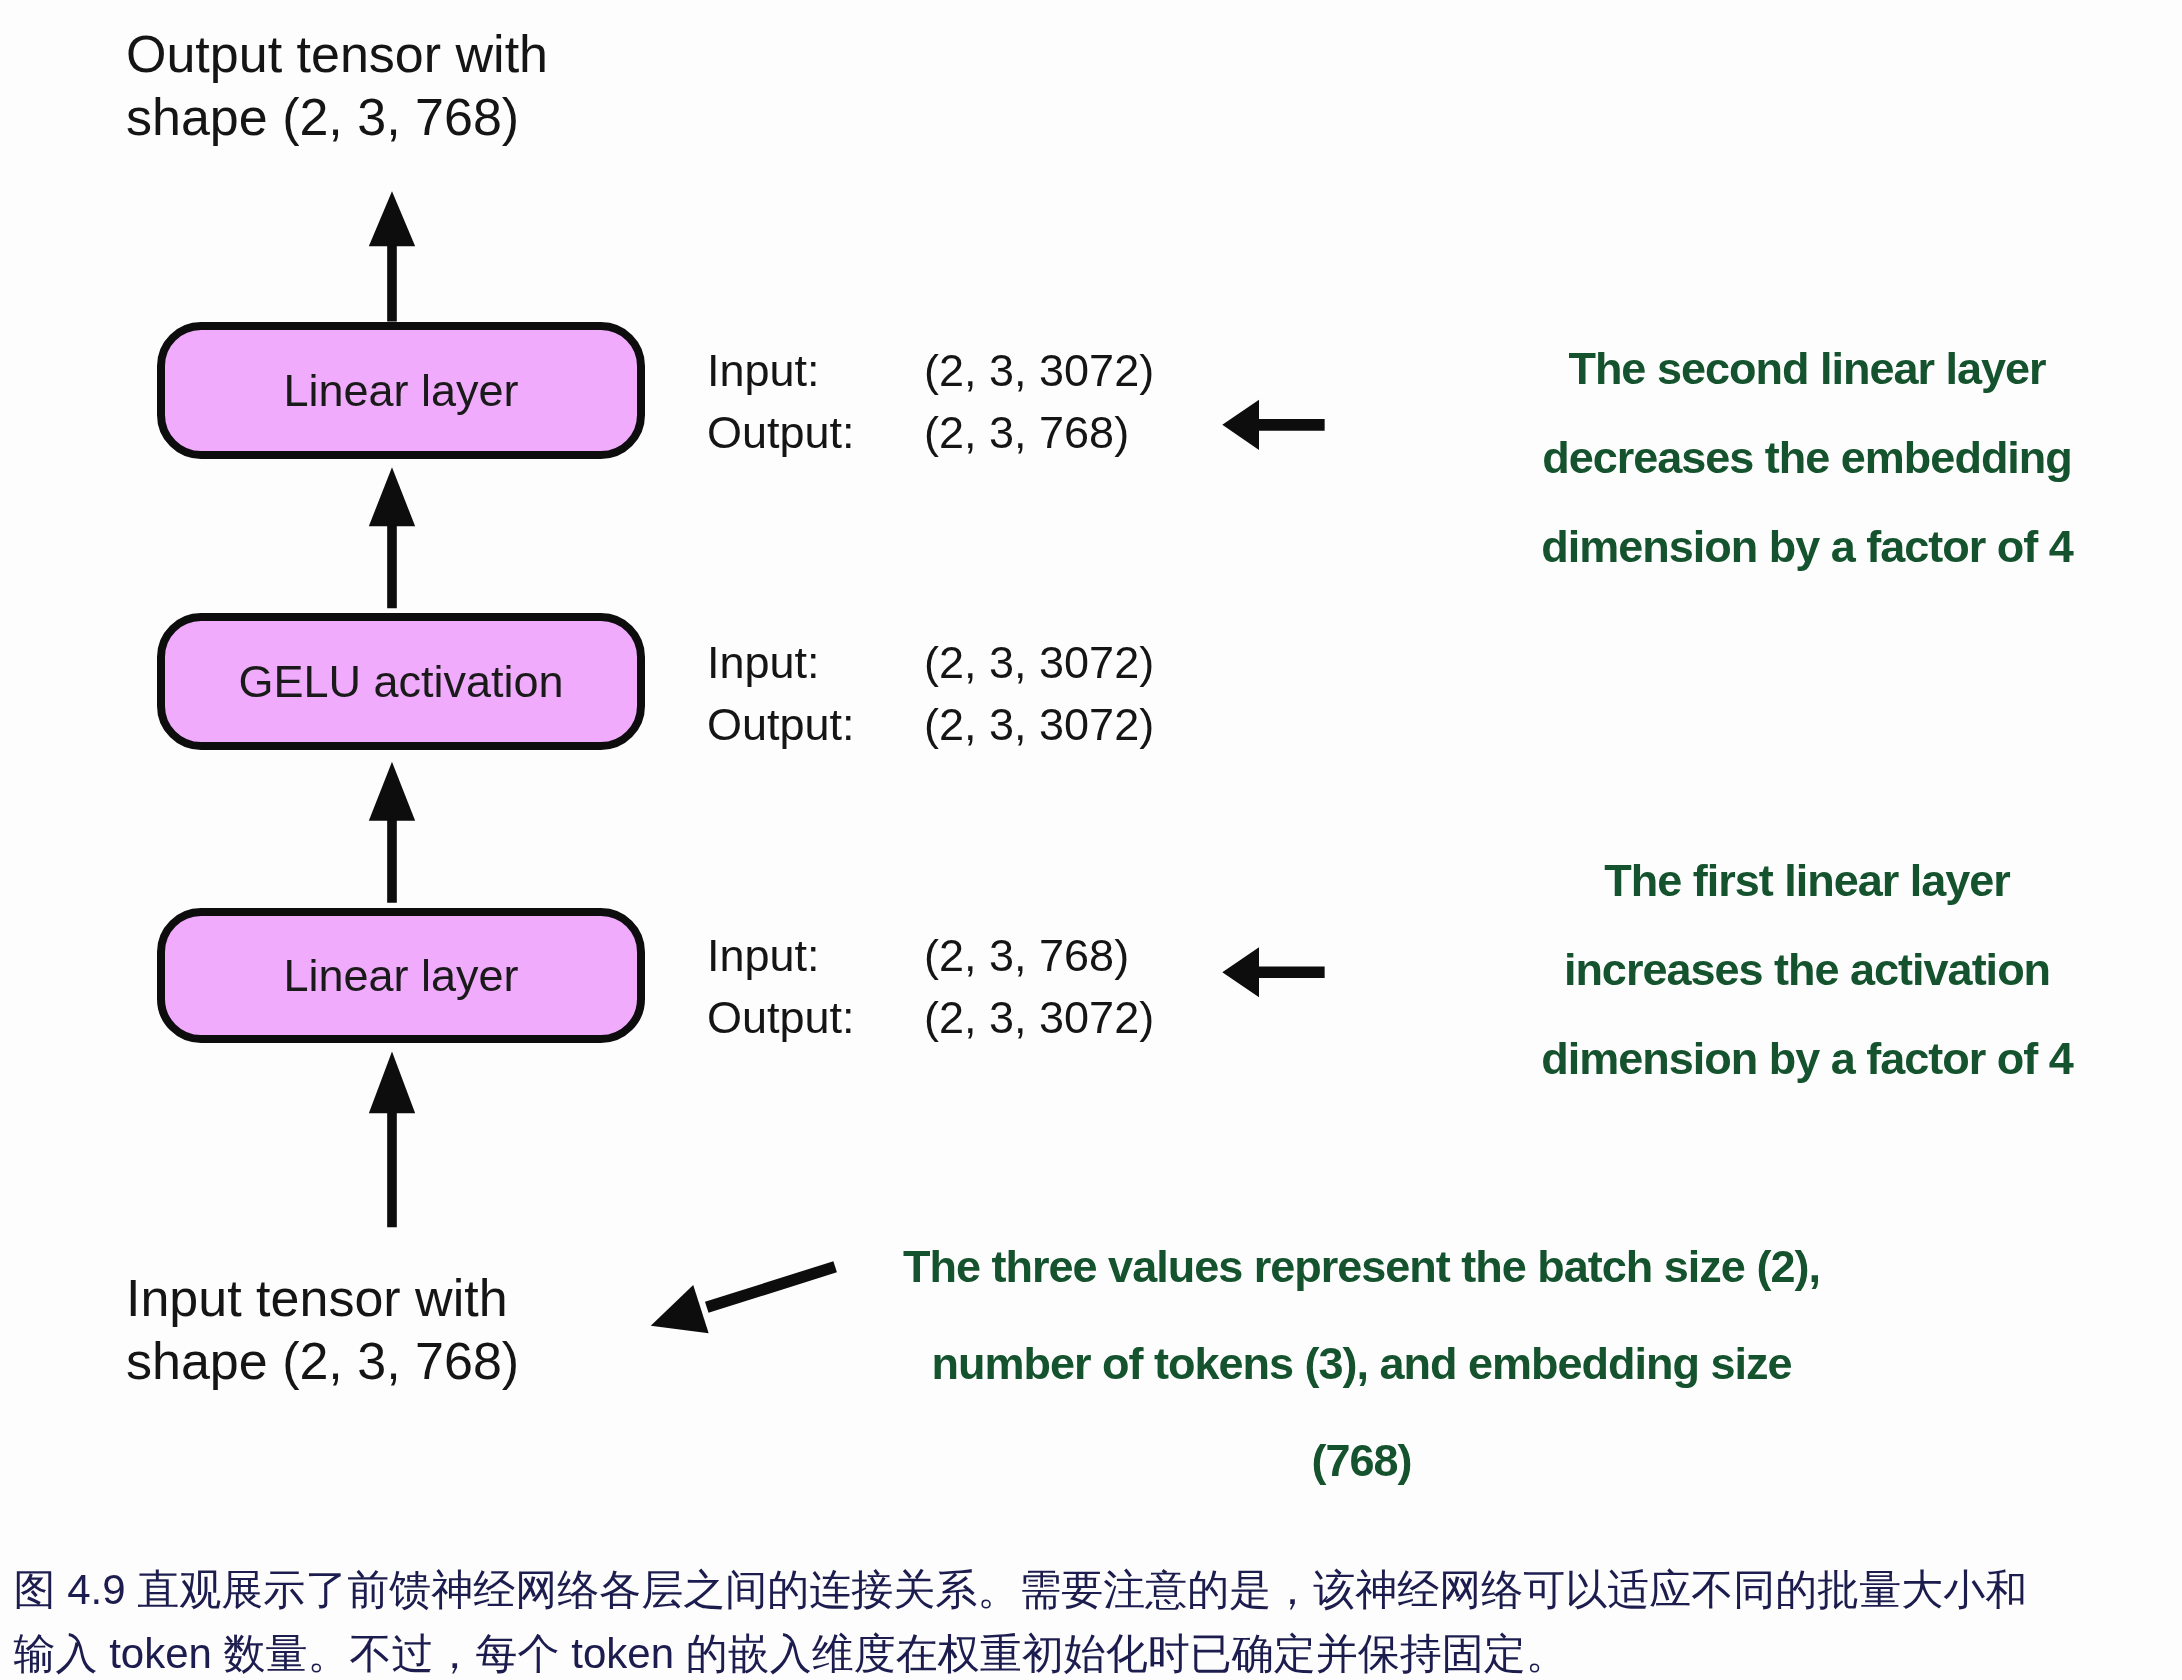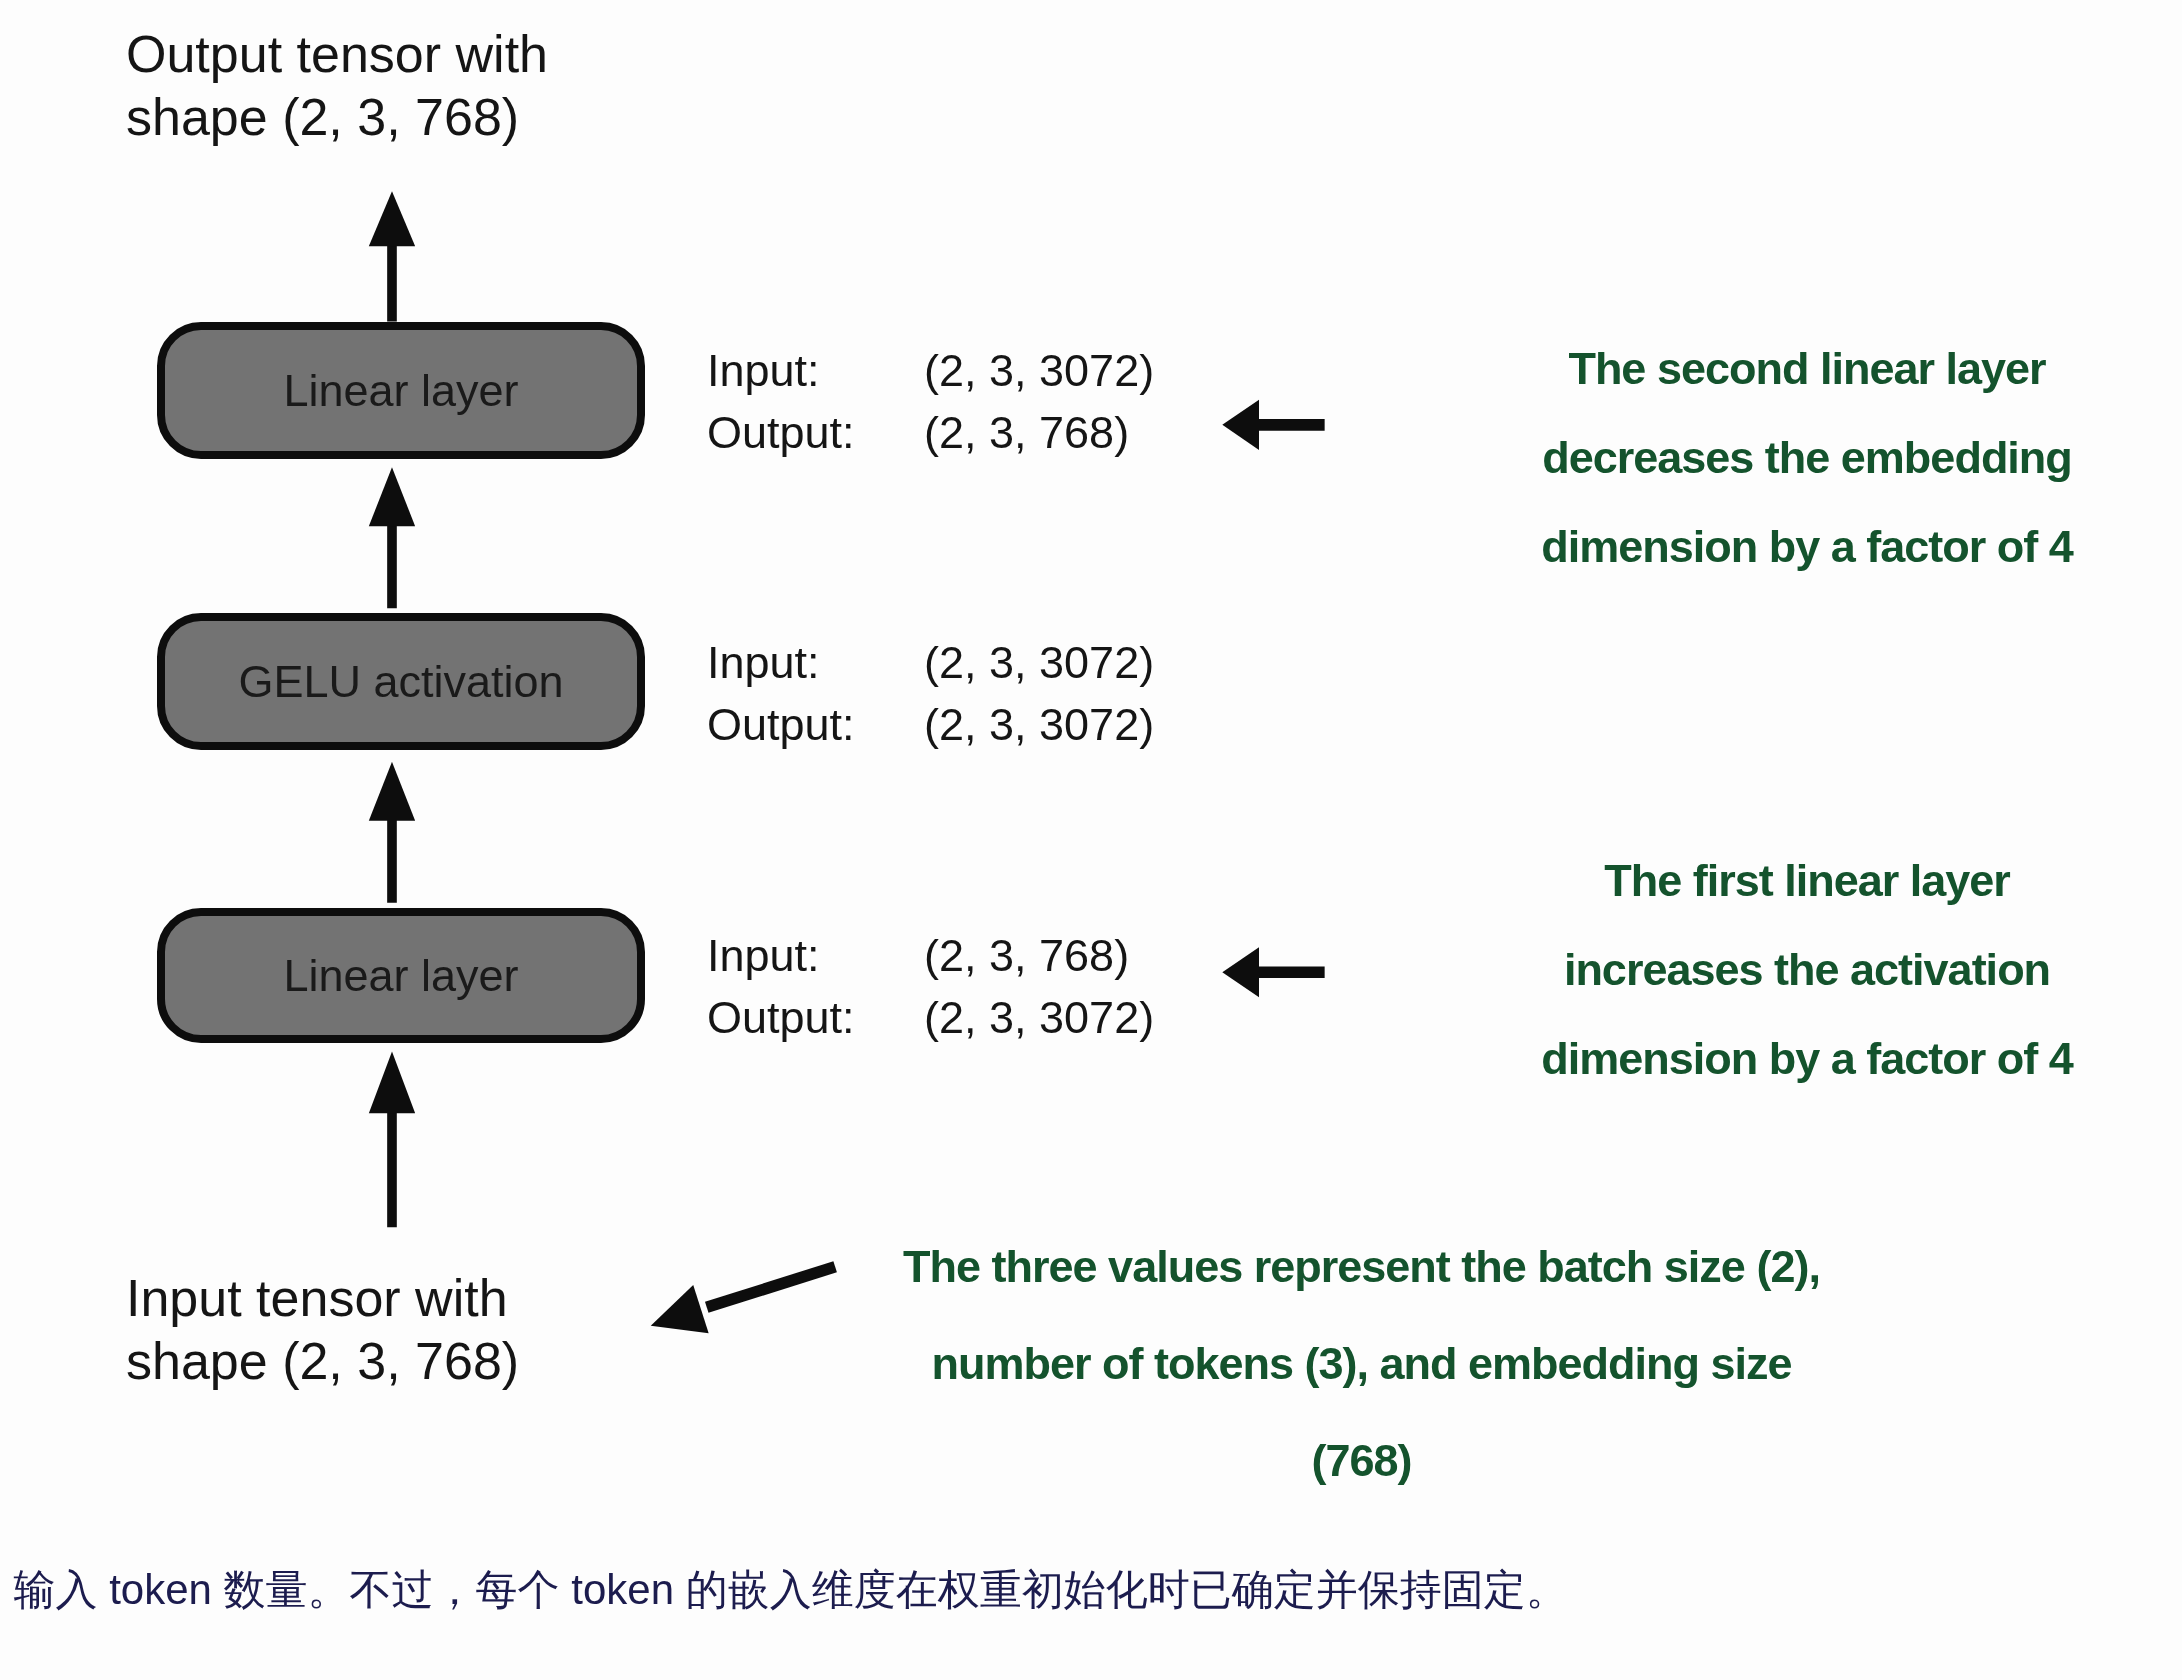--- a/index.html
+++ b/index.html
@@ -13,21 +13,21 @@
   }
   #canvas{position:absolute;left:0;top:0;width:2182px;height:1680px;}
   .abs{position:absolute;}
   .tensor-label{
     width:531px;text-align:left;
     font-size:52px;line-height:63px;color:#151515;
   }
   .node-box{
     left:157px;width:488px;height:137px;
     border:8.7px solid #0d0d0d;border-radius:44px;
-    background:#737373;box-sizing:border-box;
+    background:#f0abfc;box-sizing:border-box;
     display:flex;align-items:center;justify-content:center;
     font-size:45px;color:#1a1a1a;
   }
   .io-block{font-size:45px;line-height:62px;color:#151515;}
   .io-row{white-space:nowrap;}
   .io-label{display:inline-block;width:217px;}
   .annotation{
     text-align:center;
     font-weight:bold;font-size:45px;letter-spacing:-1px;
     color:#14532d;
@@ -145,17 +145,18 @@
     <div>shape (2, 3, 768)</div>
   </div>
 
   <div class="abs annotation bottom" style="top:1218px;">
     <div>The three values represent the batch size (2),</div>
     <div>number of tokens (3), and embedding size</div>
     <div>(768)</div>
   </div>
 
   <div class="abs" style="left:13.5px;top:1558px;width:2163px;">
+    <div class="caption-line">图 4.9 直观展示了前馈神经网络各层之间的连接关系。需要注意的是，该神经网络可以适应不同的批量大小和</div>
     <div class="caption-line">输入 token 数量。不过，每个 token 的嵌入维度在权重初始化时已确定并保持固定。</div>
   </div>
 
 </div>
 
 
 </body></html>

